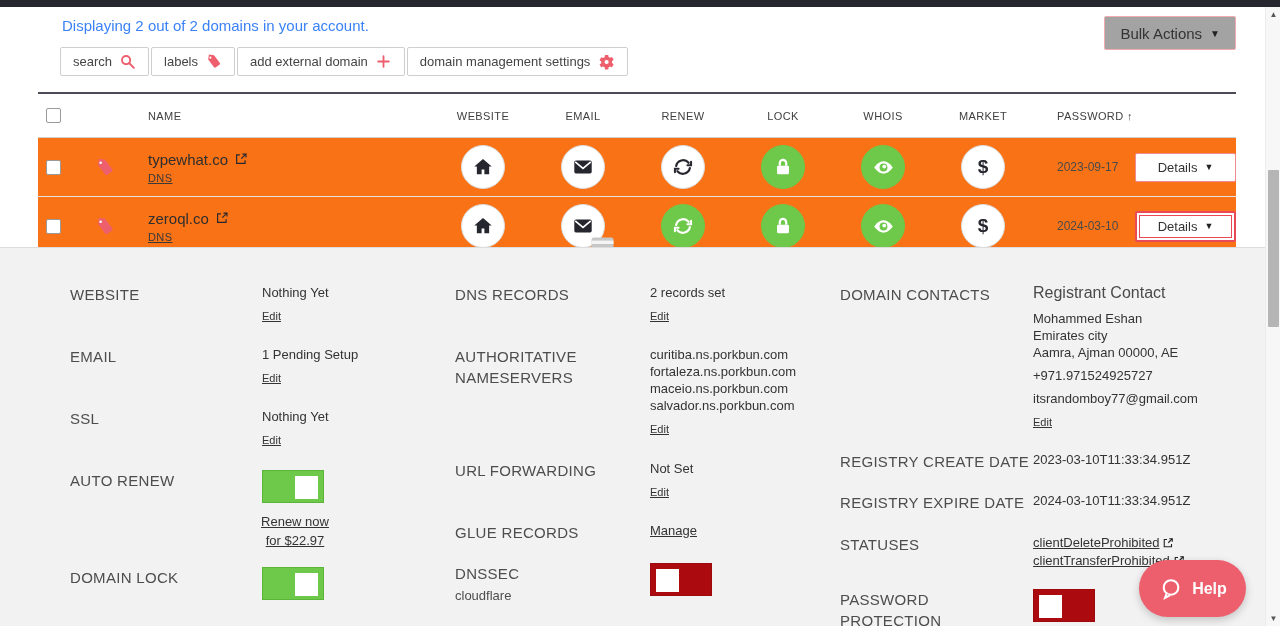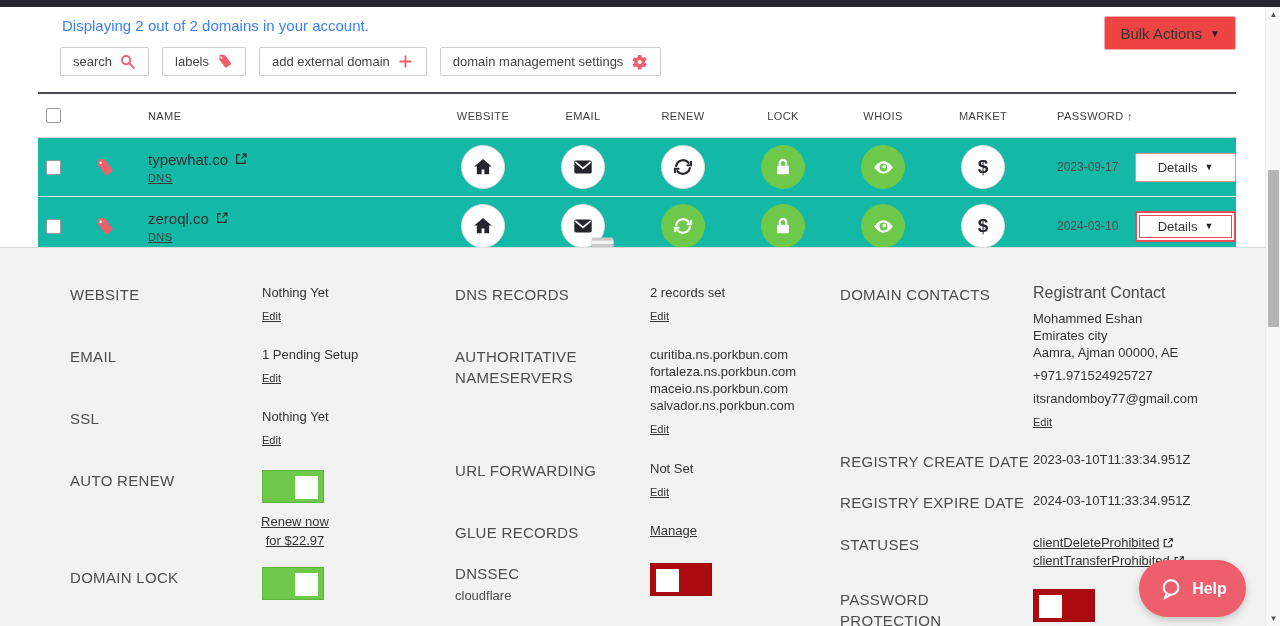--- a/index.html
+++ b/index.html
@@ -8,40 +8,40 @@
   .topbar { position:absolute; top:0; left:0; width:1280px; height:7px; background:#26262f; z-index:30; }
 
   
   .scrollbar { position:absolute; top:7px; right:0; width:15px; bottom:0; background:#f7f7f7; border-left:1px solid #ececec; z-index:25; }
   .sb-arrow { position:absolute; left:0; width:15px; height:15px; color:#555; font-size:8px; text-align:center; line-height:15px; }
   .sb-up { top:0; }
   .sb-down { bottom:0; }
   .sb-thumb { position:absolute; top:163px; left:2px; width:11px; height:157px; background:#b5b5b5; border-radius:1px; }
 
   .summary { position:absolute; top:17px; left:62px; font-size:15px; color:#3b82f6; }
-  .bulk-btn { position:absolute; top:16px; right:44px; height:34px; padding:0 15px; background:#ef4444;
+  .bulk-btn { position:absolute; top:16px; right:44px; height:34px; padding:0 15px; background:#a3a3a3;
     border:1px solid #f3a9b0; border-radius:2px; font-size:15px; color:#333;
     display:flex; align-items:center; gap:8px; cursor:pointer; }
   .bulk-btn .caret { font-size:10px; color:#222; }
 
-  .toolbar { position:absolute; top:47px; left:60px; display:flex; gap:13px; }
+  .toolbar { position:absolute; top:47px; left:60px; display:flex; gap:2px; }
   .tb-btn { height:29px; padding:0 12px; background:#fff; border:1px solid #cfcfcf; border-radius:2px;
     font-size:13px; color:#444; display:flex; align-items:center; gap:7px; cursor:pointer; }
   .tb-btn svg { display:block; }
 
   
   .dtable { position:absolute; top:92px; left:38px; width:1198px; }
   .trow { display:grid; grid-template-columns:30px 80px 285px 100px 100px 100px 100px 100px 100px 100px 1fr;
     align-items:center; }
   .thead { height:46px; border-top:2px solid #4c4c56; border-bottom:1px solid #cfcfcf; }
   .th { font-size:11px; color:#3f3f3f; letter-spacing:.4px; text-align:center; }
   .th.left { text-align:left; }
   .th.expires { text-align:left; padding-left:24px; }
   .sort-arrow { font-size:11px; }
-  .tbody-row { height:59px; border-bottom:1px solid #e3e3e3; background:#14b8a6; }
+  .tbody-row { height:59px; border-bottom:1px solid #e3e3e3; background:#f97316; }
 
   .cb { width:15px; height:15px; border:1.5px solid #9a9a9a; border-radius:2px; background:#fff; margin-left:8px; cursor:pointer; }
   .tagcell { display:flex; justify-content:flex-start; padding-left:26px; }
   .namecell { display:flex; flex-direction:column; gap:4px; }
   .domain-line { display:flex; align-items:center; gap:6px; font-size:15px; color:#2e2e2e; }
   .dns-link { font-size:11px; color:#3a3a3a; text-decoration:underline; letter-spacing:.4px; cursor:pointer; width:max-content; }
 
   .circle { width:44px; height:44px; border-radius:50%; background:#fff; border:1px solid #dcdcdc;
     display:flex; align-items:center; justify-content:center; margin:0 auto; cursor:pointer; position:relative; }
   .circle.green { background:#6ec84a; border-color:#6ec84a; }

